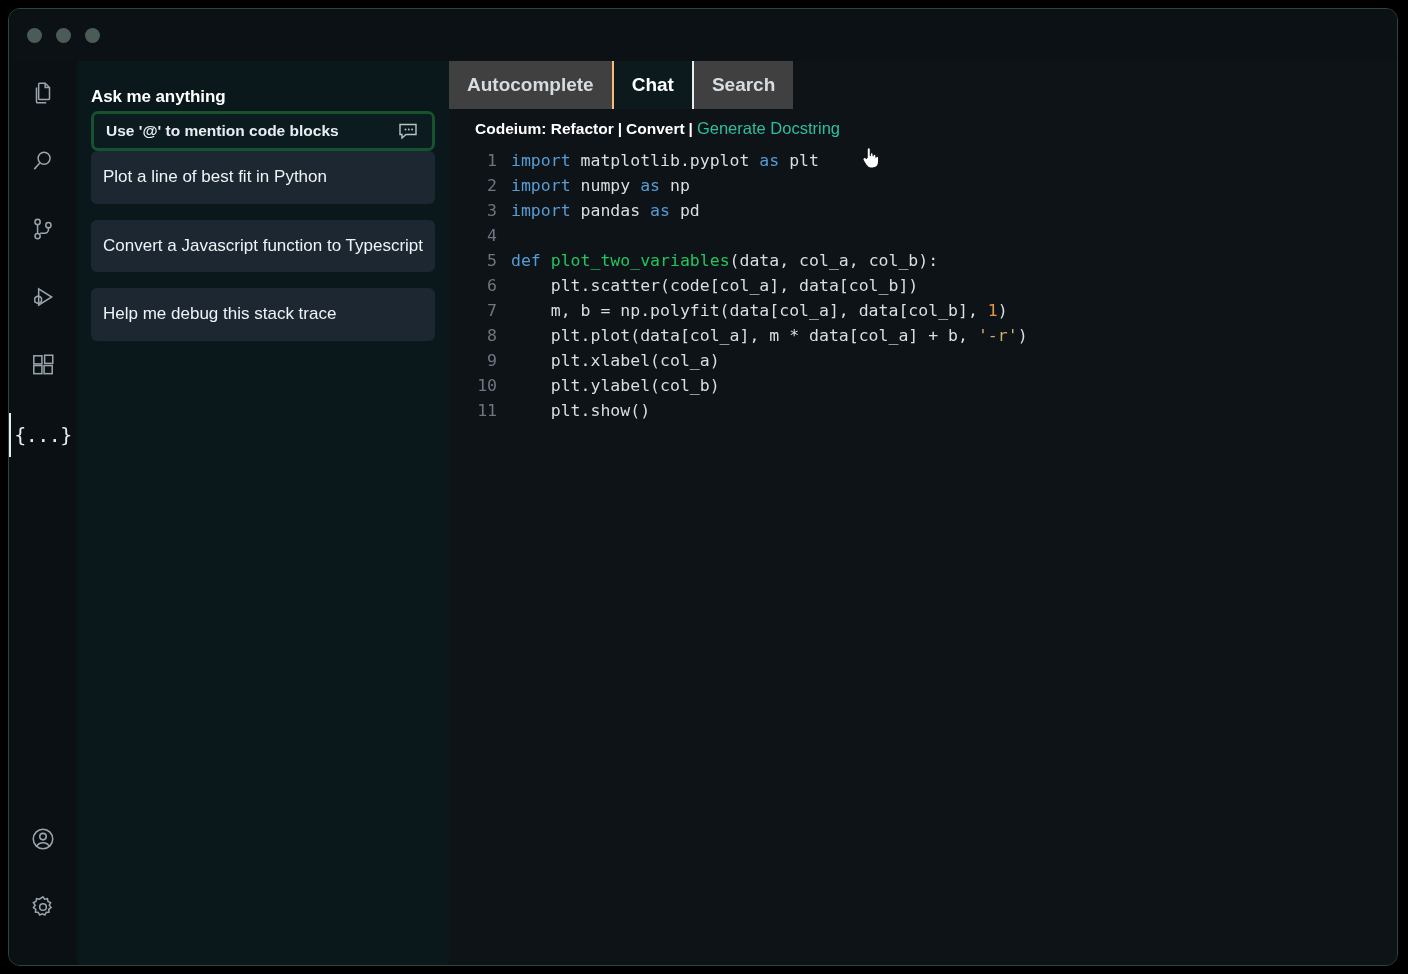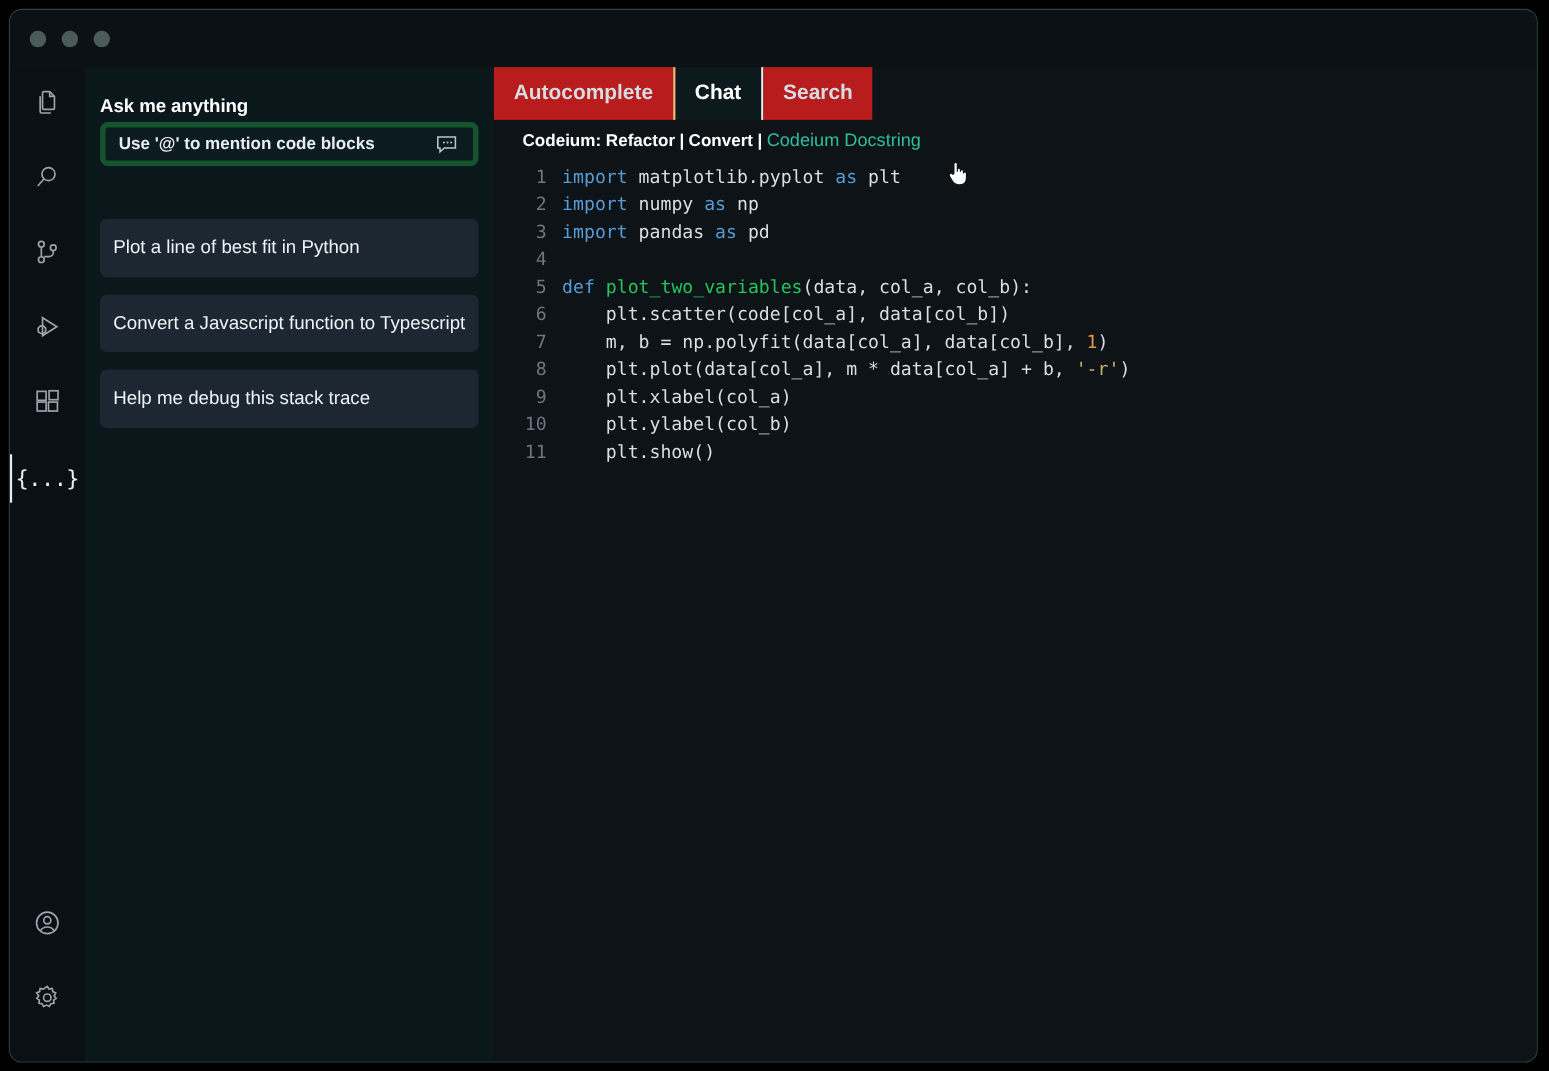--- a/index.html
+++ b/index.html
@@ -98,21 +98,21 @@
     color: #ffffff;
     font-size: 17px;
     font-weight: bold;
     margin: 0 0 4px 0;
     padding-left: 0px;
     letter-spacing: -0.1px;
   }
   #chat-input-wrap {
     position: relative;
     height: 40px;
-    border: 5px solid #14532d;
+    border: 3px solid #14532d;
     border-radius: 7px;
     background: #0c1b20;
     display: flex;
     align-items: center;
     padding: 0 12px;
     box-sizing: border-box;
   }
   #chat-input {
     flex: 1 1 auto;
     background: transparent;
@@ -120,21 +120,21 @@
     outline: none;
     color: #e8edf1;
     font-family: "Liberation Sans", sans-serif;
     font-size: 15.5px;
     font-weight: bold;
     padding: 0;
   }
   #chat-input::placeholder { color: #e8edf1; opacity: 1; }
   .bubble-icon { flex: 0 0 auto; color: #b9c3ca; display: flex; }
 
-  #suggestion-list { margin-top: 48px; }
+  #suggestion-list { }
   .suggestion-card {
     background: #1c2731;
     border-radius: 6px;
     padding: 14px 12px;
     margin-bottom: 16px;
     color: #eef3f6;
     font-size: 17px;
     line-height: 1.45;
     cursor: pointer;
   }
@@ -152,21 +152,21 @@
   #tabstrip {
     height: 48px;
     display: flex;
     align-items: stretch;
     width: 357px;
   }
   .tab {
     display: flex;
     align-items: center;
     padding: 0 18px;
-    background: #b91c1c;
+    background: #404040;
     color: #d6dde2;
     font-size: 19px;
     font-weight: bold;
     cursor: pointer;
     box-sizing: border-box;
   }
   .tab.active {
     background: #0d1a1d;
     color: #ffffff;
     border-left: 2px solid #fdba74;
@@ -330,21 +330,21 @@
   </div>
 
   <div id="editor-area">
 
     <div id="tabstrip">
       <div class="tab">Autocomplete</div>
       <div class="tab active">Chat</div>
       <div class="tab">Search</div>
     </div>
 
-    <div id="codelens"><span>Codeium: </span><span class="lens">Refactor</span><span class="sep">|</span><span class="lens">Convert</span><span class="sep">|</span><span class="lens hl">Codeium Docstring</span></div>
+    <div id="codelens"><span>Codeium: </span><span class="lens">Refactor</span><span class="sep">|</span><span class="lens">Convert</span><span class="sep">|</span><span class="lens hl">Generate Docstring</span></div>
 
     <div id="code">
 
       <div class="code-line">
         <span class="lno">1</span>
         <span class="ltxt"><span class="kw">import</span> matplotlib.pyplot <span class="kw">as</span> plt</span>
       </div>
 
       <div class="code-line">
         <span class="lno">2</span>

